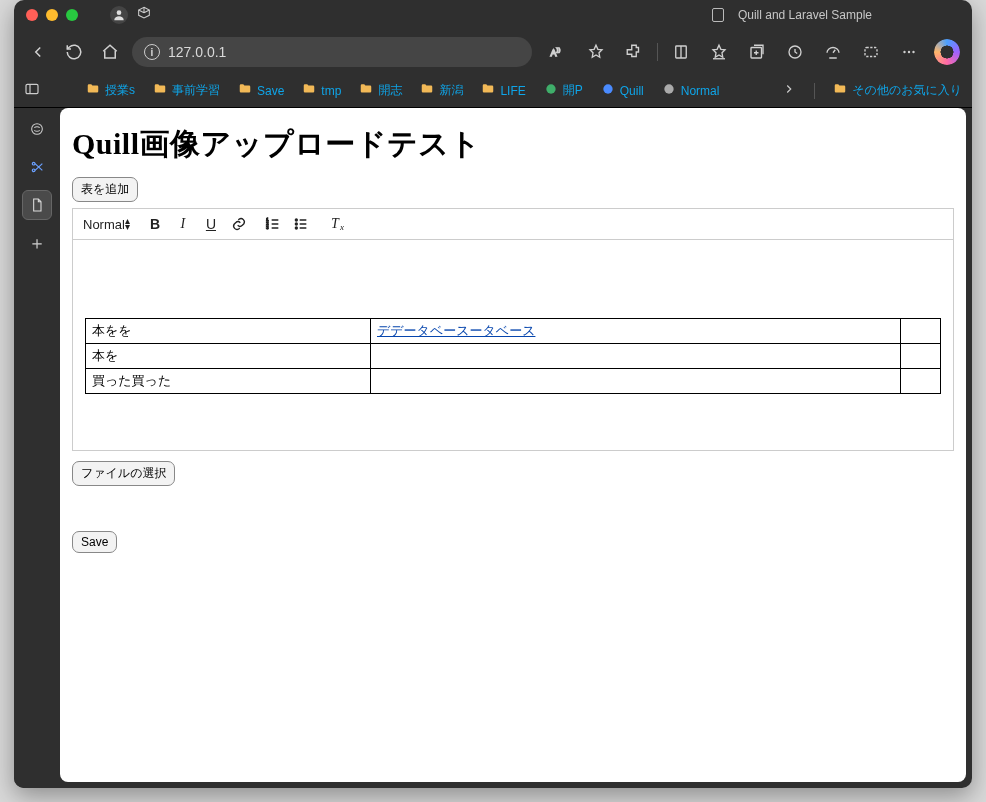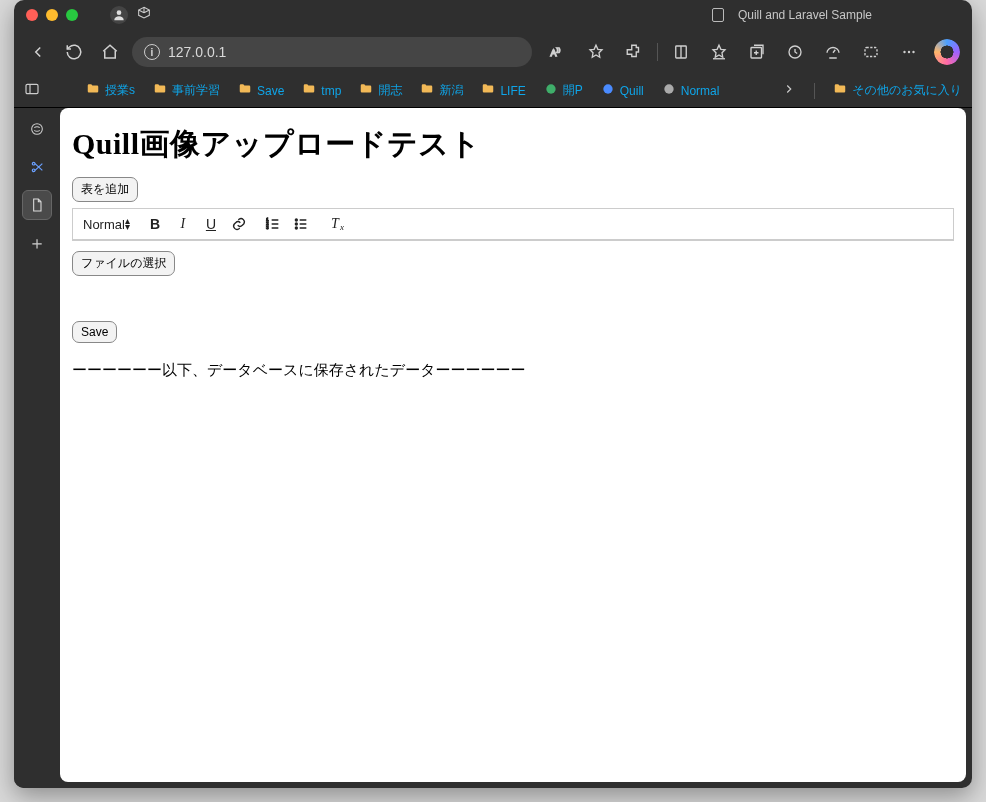--- a/index.html
+++ b/index.html
@@ -475,26 +475,47 @@
                   <circle cx="5" cy="18" r="1.5" fill="currentColor"></circle>
                 </svg>
             </span>
           </div>
           <div class="ql-group">
             <span class="ql-btn italic">
               <span style="position:relative;">T<span style="position:absolute;font-size:9px;left:9px;top:6px;">x</span></span>
             </span>
           </div>
         </div>
+        <div class="ql-container">
+          <div class="spacer-para"></div>
+          <table class="qtable">
+            <tbody>
+                <tr>
+              <td>本をを</td>
+              <td><a href="#">デデータベースータベース</a></td>
+              <td></td>
+            </tr>
+            <tr>
+              <td>本を</td>
+              <td></td>
+              <td></td>
+            </tr>
+            <tr>
+              <td>買った買った</td>
+              <td></td>
+              <td></td>
+            </tr>
+          </tbody>
+            </table>
+        </div>
       </div>
 
       <div class="file-row">
         <span class="btn">ファイルの選択</span>
       </div>
 
       <div class="save-row">
         <span class="btn">Save</span>
       </div>
 
-      <div class="divider-text">ーーーーーー以下、データベースに保存されたデーターーーーーー</div>
     </div>
   </div>
 </div>
 
 </body></html>

